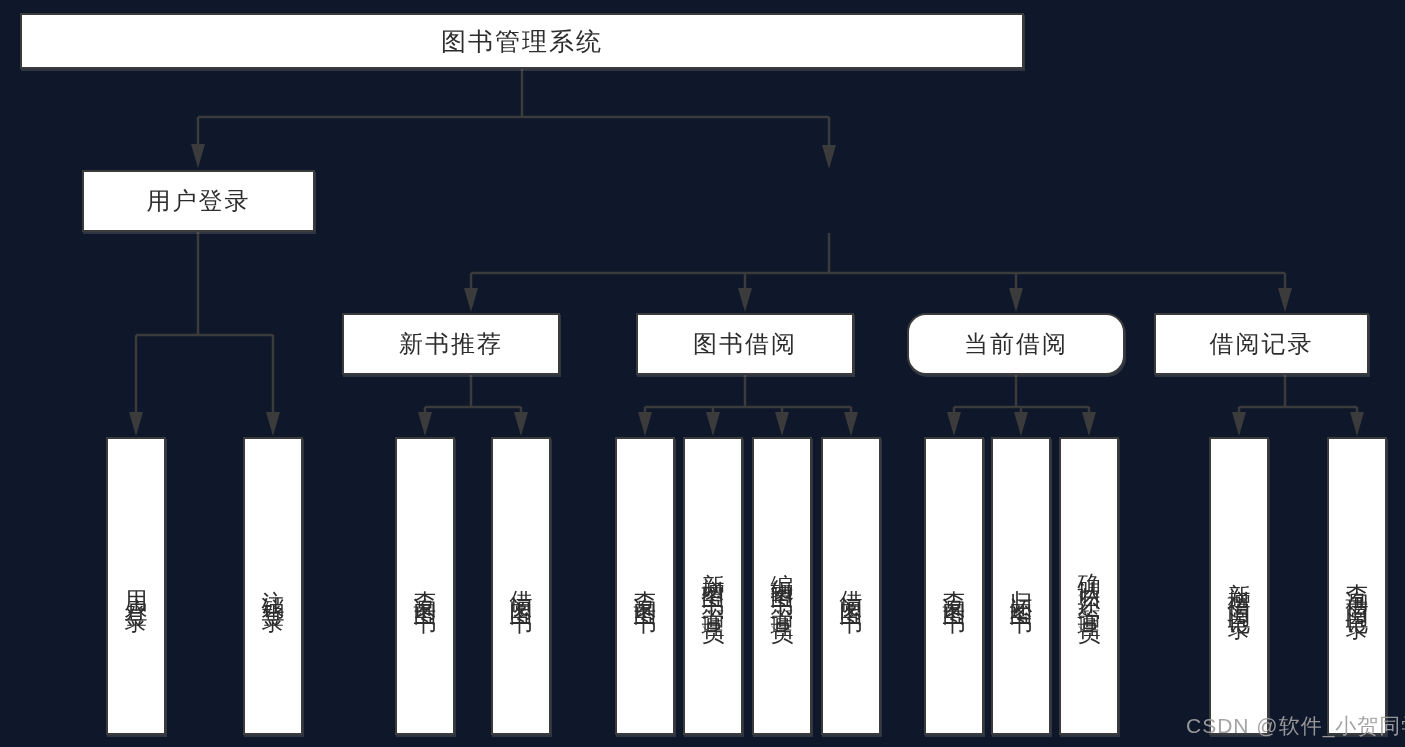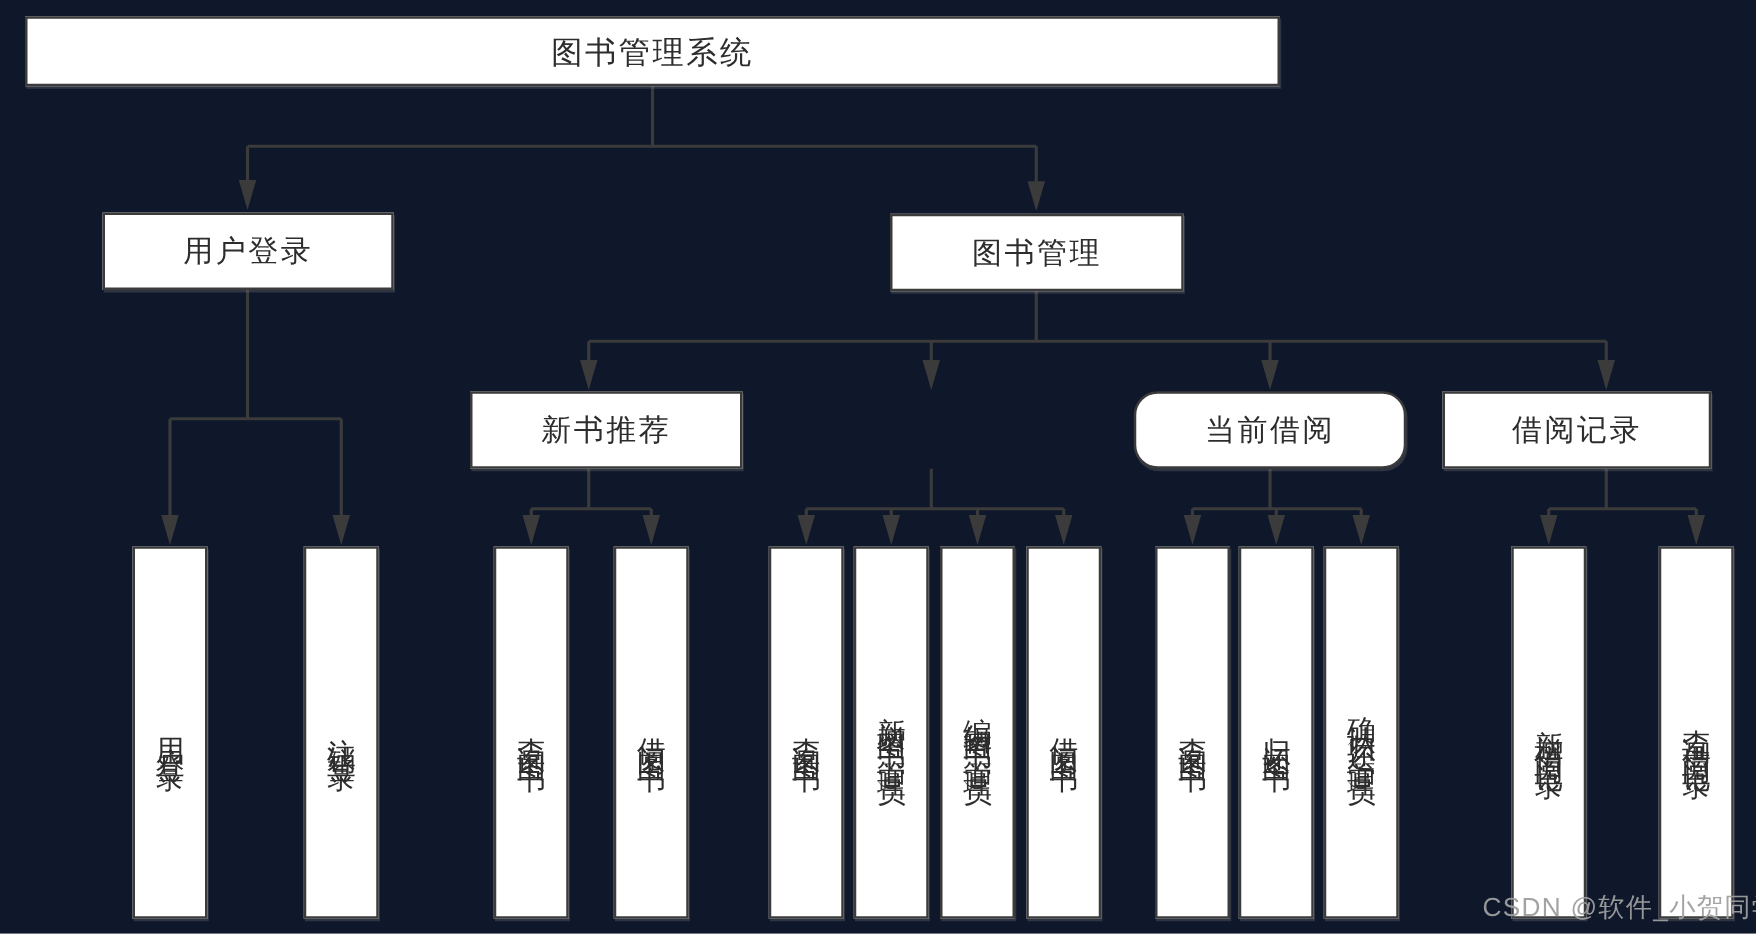--- a/index.html
+++ b/index.html
@@ -82,26 +82,26 @@
          M1350 412L1364 412L1357 436Z"></path>
   </svg>
 
   <div class="node root-box" style="left:20px; top:13px; width:1004px; height:56px;">
     <span class="h-label">图书管理系统</span>
   </div>
 
   <div class="node" style="left:82px; top:170px; width:233px; height:62px;">
     <span class="h-label">用户登录</span>
   </div>
-  <div class="node" style="left:712px; top:171px; width:235px; height:62px;">
-    <span class="h-label">图书管理</span>
+
+  <div class="node" style="left:342px; top:313px; width:218px; height:62px;justify-content:center;">
+    <span class="h-label">新书推荐</span>
   </div>
-
-  <div class="node" style="left:376px; top:313px; width:218px; height:62px;justify-content:center;">
-    <span class="h-label">新书推荐</span>
+  <div class="node" style="left:636px; top:313px; width:218px; height:62px;">
+    <span class="h-label">图书借阅</span>
   </div>
   <div class="node" style="left:907px; top:313px; width:218px; height:62px;border-radius:19px;">
     <span class="h-label">当前借阅</span>
   </div>
   <div class="node" style="left:1154px; top:313px; width:215px; height:62px;">
     <span class="h-label">借阅记录</span>
   </div>
 
   <div class="node" style="left:106px; top:437px; width:60px; height:298px;">
     <span class="v-label">用户登录</span>

